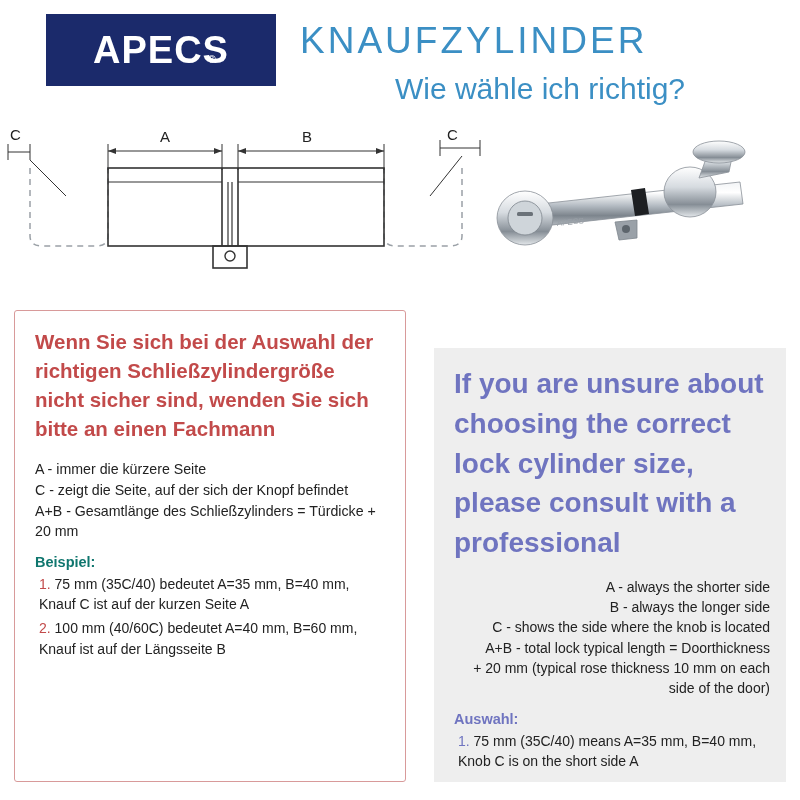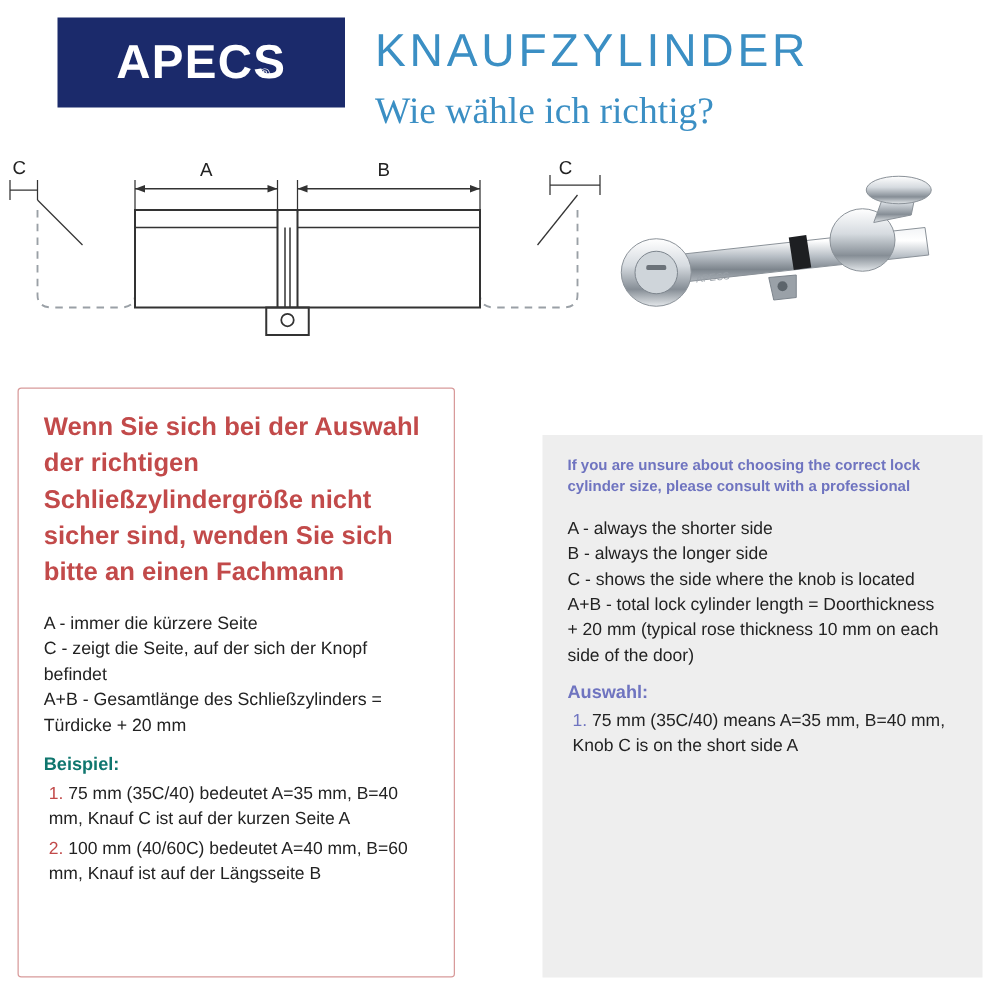--- a/index.html
+++ b/index.html
@@ -62,24 +62,24 @@
     font-size: 37px;
     color: #3b8fc4;
     letter-spacing: 3px;
     font-family: "Liberation Sans", sans-serif;
   }
   .title-sub {
     position: absolute;
     left: 300px;
     top: 72px;
     width: 480px;
-    text-align: left;
+    text-align: center;
     font-size: 30px;
     color: #3b8fc4;
-    font-family: Liberation Serif, serif;
+    font-family: Liberation Sans, sans-serif;
   }
 
   
   .diagram {
     position: absolute;
     left: 0px;
     top: 126px;
     width: 490px;
     height: 180px;
   }
@@ -89,21 +89,21 @@
     top: 130px;
     width: 310px;
     height: 180px;
   }
 
   
   .panel-de {
     position: absolute;
     left: 14px;
     top: 310px;
-    width: 350px;
+    width: 392px;
     height: 472px;
     border: 1px solid #d89a9a;
     border-radius: 3px;
     background: #ffffff;
     box-sizing: border-box;
     padding: 16px 18px 10px 20px;
   }
   .panel-en {
     position: absolute;
     left: 434px;
@@ -118,35 +118,36 @@
   .head-de {
     color: #c24a4a;
     font-size: 20.5px;
     font-weight: bold;
     line-height: 1.42;
     margin: 0 0 16px 0;
     font-family: "Liberation Sans", sans-serif;
   }
   .head-en {
     color: #6f74c0;
-    font-size: 12px;
+    font-size: 28px;
     font-weight: bold;
     line-height: 1.42;
     margin: 0 0 14px 0;
     font-family: "Liberation Sans", sans-serif;
   }
   .body-line {
     color: #222222;
     font-size: 14.2px;
     line-height: 1.45;
     margin: 0;
     font-family: "Liberation Sans", sans-serif;
   }
   .body-line.en {
     font-size: 14px;
+    text-align: right;
   }
   .spacer-sm { height: 12px; }
   .example-de {
     color: #0f766e;
     font-size: 14.5px;
     font-weight: bold;
     margin: 0 0 2px 0;
     font-family: "Liberation Sans", sans-serif;
   }
   .example-en {
@@ -278,21 +279,21 @@
     <p class="example-de">Beispiel:</p>
     <p class="ex-item"><span class="ex-num">1.</span><span> 75 mm (35C/40) bedeutet A=35 mm, B=40 mm, Knauf C ist auf der kurzen Seite A</span></p>
     <p class="ex-item"><span class="ex-num">2.</span><span> 100 mm (40/60C) bedeutet A=40 mm, B=60 mm, Knauf ist auf der Längsseite B</span></p>
   </div>
 
   <div class="panel-en">
     <p class="head-en">If you are unsure about choosing the correct lock cylinder size, please consult with a professional</p>
     <p class="body-line en">A - always the shorter side</p>
     <p class="body-line en">B - always the longer side</p>
     <p class="body-line en">C - shows the side where the knob is located</p>
-    <p class="body-line en">A+B - total lock cylinder length = Doorthickness</p>
+    <p class="body-line en">A+B - total lock typical length = Doorthickness</p>
     <p class="body-line en">+ 20 mm (typical rose thickness 10 mm on each</p>
     <p class="body-line en">side of the door)</p>
     <div class="spacer-sm"></div>
     <p class="example-en">Auswahl:</p>
     <p class="ex-item"><span class="ex-num en">1.</span><span> 75 mm (35C/40) means A=35 mm, B=40 mm, Knob C is on the short side A</span></p>
   </div>
 
 </div>
 
 </body></html>

